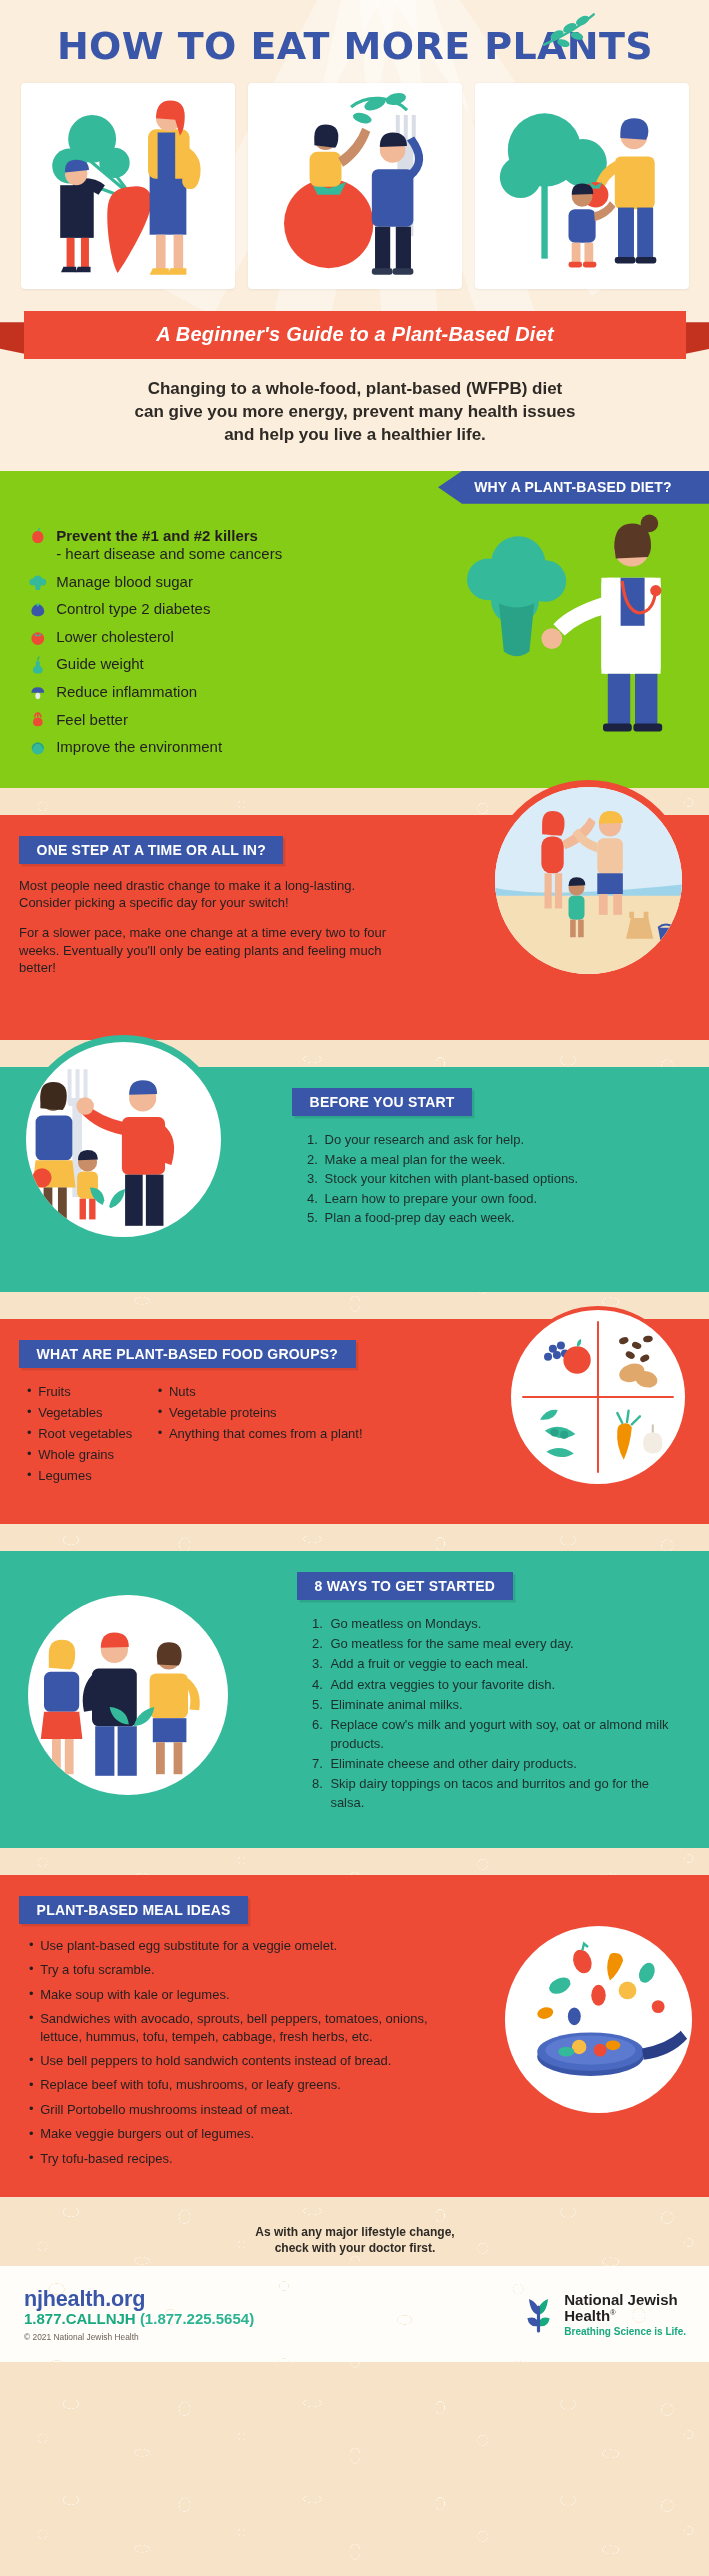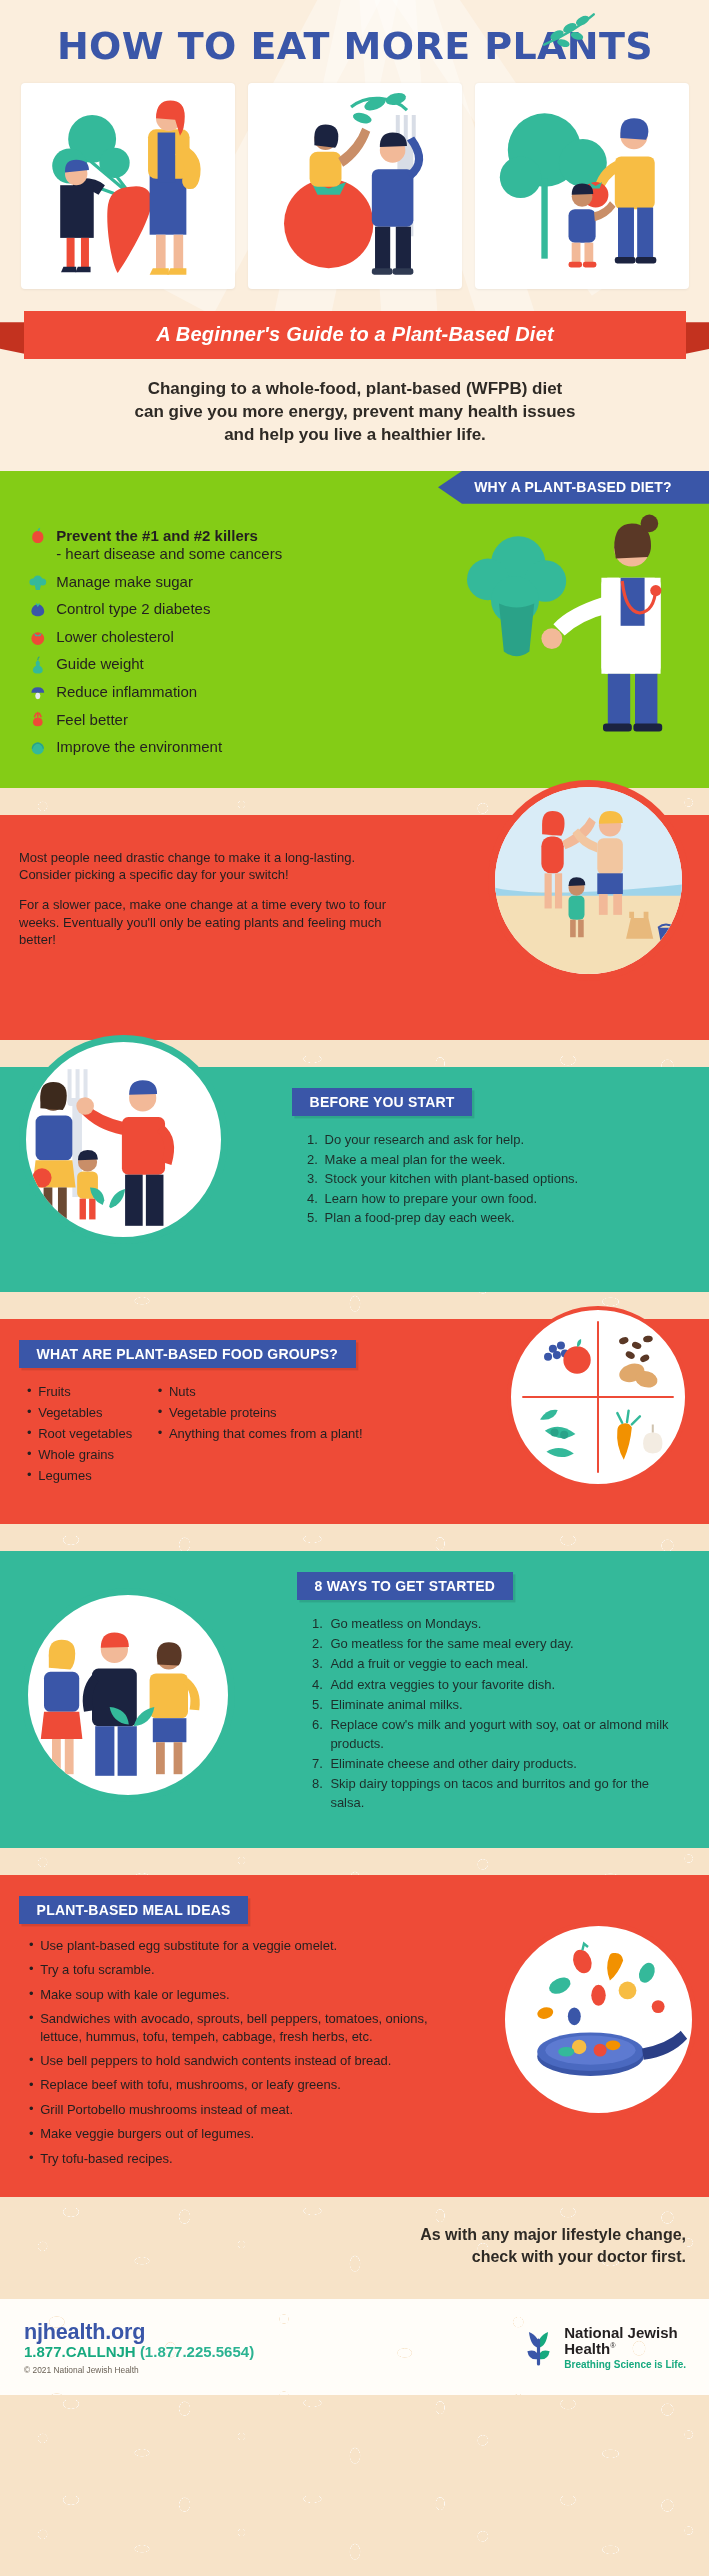--- a/index.html
+++ b/index.html
@@ -279,23 +279,23 @@
     position: relative; padding-left: 11.2px; margin-bottom: 7.2px;
   }
   .meals ul li::before { content: "•"; position: absolute; left: 0; top: -0.8px; }
   .circle-meals {
     right: 12.8px; top: 46px; width: 197px; height: 197px;
     border: 5.6px solid #ee4b37;
   }
 
   
   .closing {
-    position: relative; text-align:right;
-    font-weight: 700; font-size: 16px; line-height: 1.38;
-    color: #2e2a25; padding: 27px 24px 31px;
+    position: relative; text-align:center;
+    font-weight: 700; font-size: 12px; line-height: 1.38;
+    color: #2e2a25; padding: 27px 24px 9px;
   }
 
   
   .footer {
     position: relative;
     background: #fffdf8;
     padding: 21px 24px 19px 24px;
     display: flex; align-items: center; justify-content: space-between;
     min-height: 96px;
   }
@@ -498,21 +498,21 @@
           <span class="why-sub">- heart disease and some cancers</span>
         </span>
       </li>
       <li>
         <svg class="bullet-ico" width="17.6" height="17.6" viewBox="0 0 22 22">
           <circle cx="11" cy="8" r="6" fill="#34b99a"></circle>
             <circle cx="5" cy="10" r="4.5" fill="#34b99a"></circle>
           <circle cx="17" cy="10" r="4.5" fill="#34b99a"></circle>
             <path d="M7 13 h8 l-1.5 7 h-5z" fill="#34b99a"></path>
         </svg>
-        <span>Manage make sugar</span>
+        <span>Manage blood sugar</span>
       </li>
       <li>
         <svg class="bullet-ico" width="17.6" height="17.6" viewBox="0 0 22 22">
           <path d="M11 4c5 0 8 5 8 9s-4 6-8 6-8-2-8-6 3-9 8-9z" fill="#3a56a8"></path>
           <path d="M9 3 l2 3 l2 -3" stroke="#34b99a" stroke-width="1.6" fill="none"></path>
         </svg>
         <span>Control type 2 diabetes</span>
       </li>
       <li>
         <svg class="bullet-ico" width="17.6" height="17.6" viewBox="0 0 22 22">
@@ -548,20 +548,21 @@
           <path d="M11 5 q-6 1 -7 7 M11 5 q6 1 7 7" stroke="#2aa288" stroke-width="1.6" fill="none"></path>
         </svg>
         <span>Improve the environment</span>
       </li>
     </ul>
   </section>
 
   <div class="strip"></div>
 
   <section class="onestep">
+    <div class="tag shadow">ONE STEP AT A TIME OR ALL IN?</div>
     <p>Most people need drastic change to make it a long-lasting. Consider picking a specific day for your switch!</p>
     <p>For a slower pace, make one change at a time every two to four weeks. Eventually you'll only be eating plants and feeling much better!</p>
 
     <div class="circle-art circle-red">
       <svg viewBox="0 0 234 234" width="100%" height="100%">
         <rect x="0" y="0" width="234" height="132" fill="#d9ecf7"></rect>
         <rect x="0" y="132" width="234" height="102" fill="#f4dfb6"></rect>
         <path d="M0 126 q60 14 234 -4 v14 H0z" fill="#9ed4ea"></path>
 
         <rect x="58" y="62" width="28" height="46" rx="12" fill="#ee4b37"></rect>

